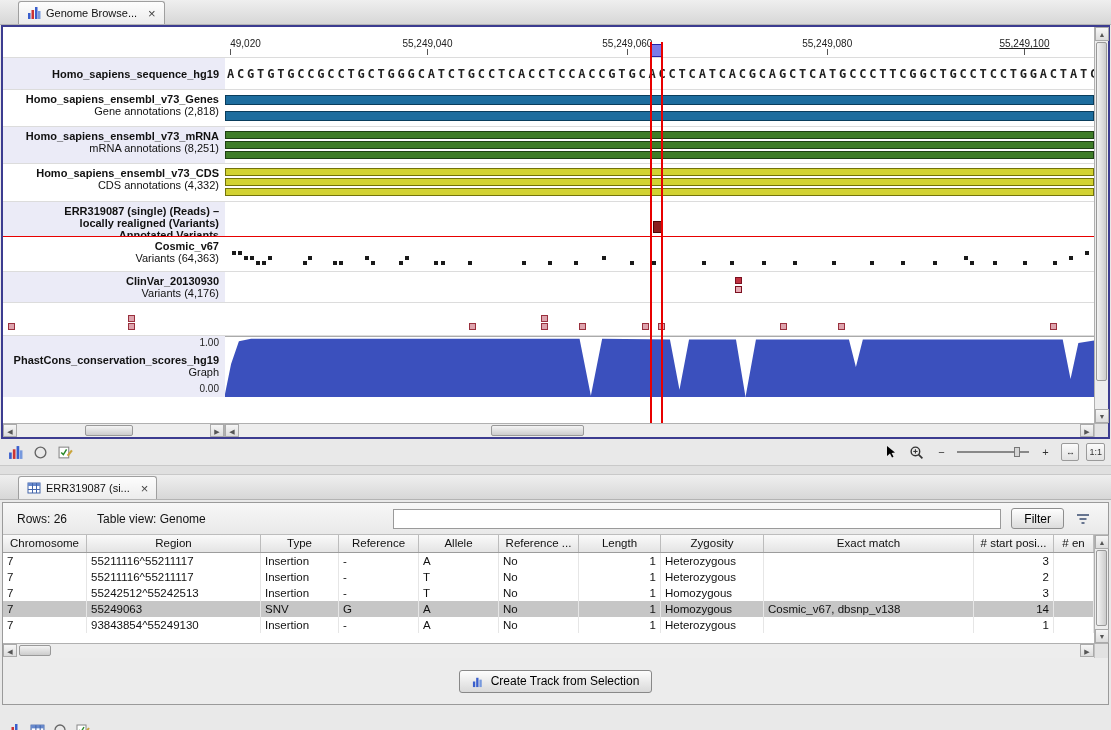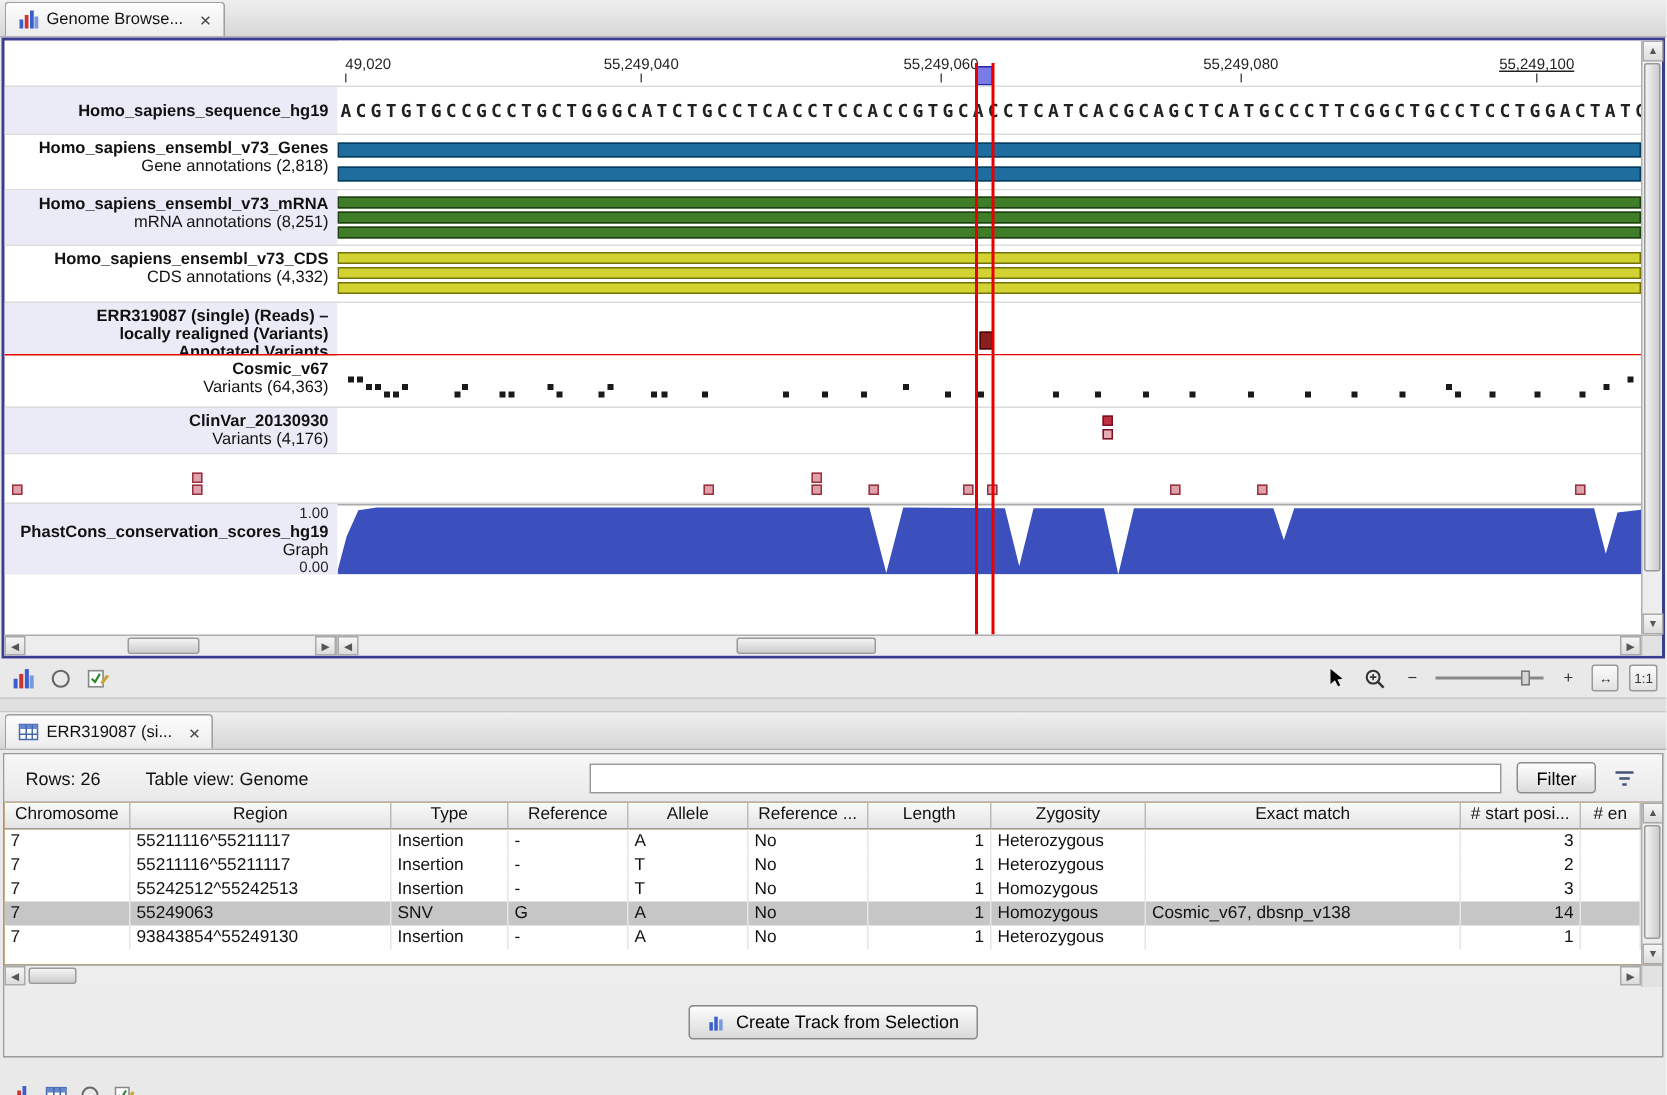--- a/index.html
+++ b/index.html
@@ -1,20 +1,20 @@
 <!DOCTYPE html>
 <html style="--genes-bar: #1d6d9e; --mrna-bar: #3f7d28; --cds-bar: #d2d232; --selection: #e80000; --phast-fill: #3b50bd; --frame-border: #3c3c90;"><head>
 <meta charset="utf-8">
 <style>
   *{box-sizing:border-box;margin:0;padding:0}
   html,body{width:1111px;height:730px;overflow:hidden}
   body{font-family:"Liberation Sans",sans-serif;background:#e9e9e9;color:#111;font-size:12px}
 
   
-  .tabbar{height:25px;background:linear-gradient(#efefef,#d7d7d7);border-bottom:1px solid #b3b3b3;display:flex;align-items:flex-end;padding-left:3px}
+  .tabbar{height:25px;background:linear-gradient(#efefef,#d7d7d7);border-bottom:1px solid #b3b3b3;display:flex;align-items:flex-end;padding-left:18px}
   .tab{height:23px;display:flex;align-items:center;gap:5px;padding:0 8px;background:linear-gradient(#fdfdfd,#ececec);border:1px solid #9f9f9f;border-bottom:none;border-radius:3px 3px 0 0;font-size:11px;white-space:nowrap}
   .tab-close{margin-left:6px;color:#444;font-size:13px;line-height:11px}
 
   
   .browser-frame{margin:0 1px;height:414px;border:2px solid #3c3c90;background:#fff;position:relative}
   .viewport{display:flex;height:396px}
   .tracks-col{flex:1;position:relative;display:flex;flex-direction:column;overflow:hidden}
   .track-row{display:flex;border-top:1px solid #dcdcdc;position:relative}
   .track-row.no-top{border-top:none}
   .t-label{width:222px;flex:0 0 222px;padding:3px 6px 2px 2px;text-align:right;font-size:11px;line-height:12px;overflow:hidden}
@@ -270,21 +270,21 @@
               <div class="dmark" style="left: 49.3%; bottom: 13px;"></div>
               <div class="dmark" style="left: 52.8%; bottom: 5px;"></div>
               <div class="dmark" style="left: 58.6%; bottom: 5px;"></div>
               <div class="dmark" style="left: 60%; bottom: 5px;"></div>
               <div class="dmark" style="left: 71.2%; bottom: 5px;"></div>
               <div class="dmark" style="left: 76.5%; bottom: 5px;"></div>
               <div class="dmark" style="left: 96%; bottom: 5px;"></div>
             </div>
         </div>
 
-        <div class="track-row" style="height:48px">
+        <div class="track-row" style="height:62px">
           <div class="t-label lav phast-label">
             <div class="yaxis">1.00</div>
             <div class="phast-mid">
               <div class="t-name">PhastCons_conservation_scores_hg19</div>
               <div class="t-sub">Graph</div>
             </div>
             <div class="yaxis">0.00</div>
           </div>
           <div class="t-content phast-content">
             <svg viewBox="0 0 100 100" preserveAspectRatio="none">

